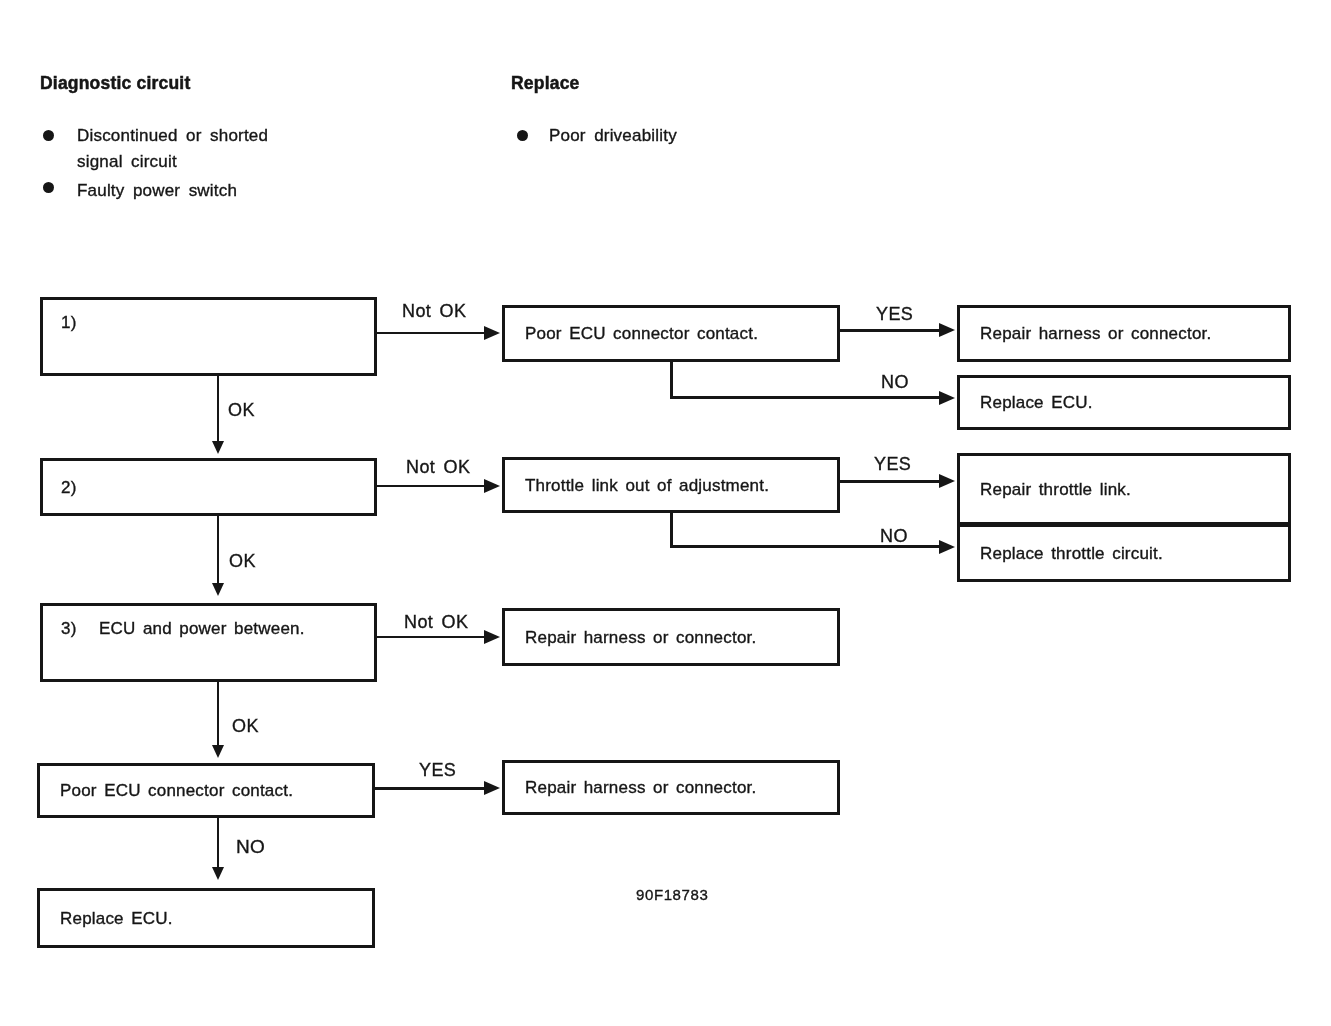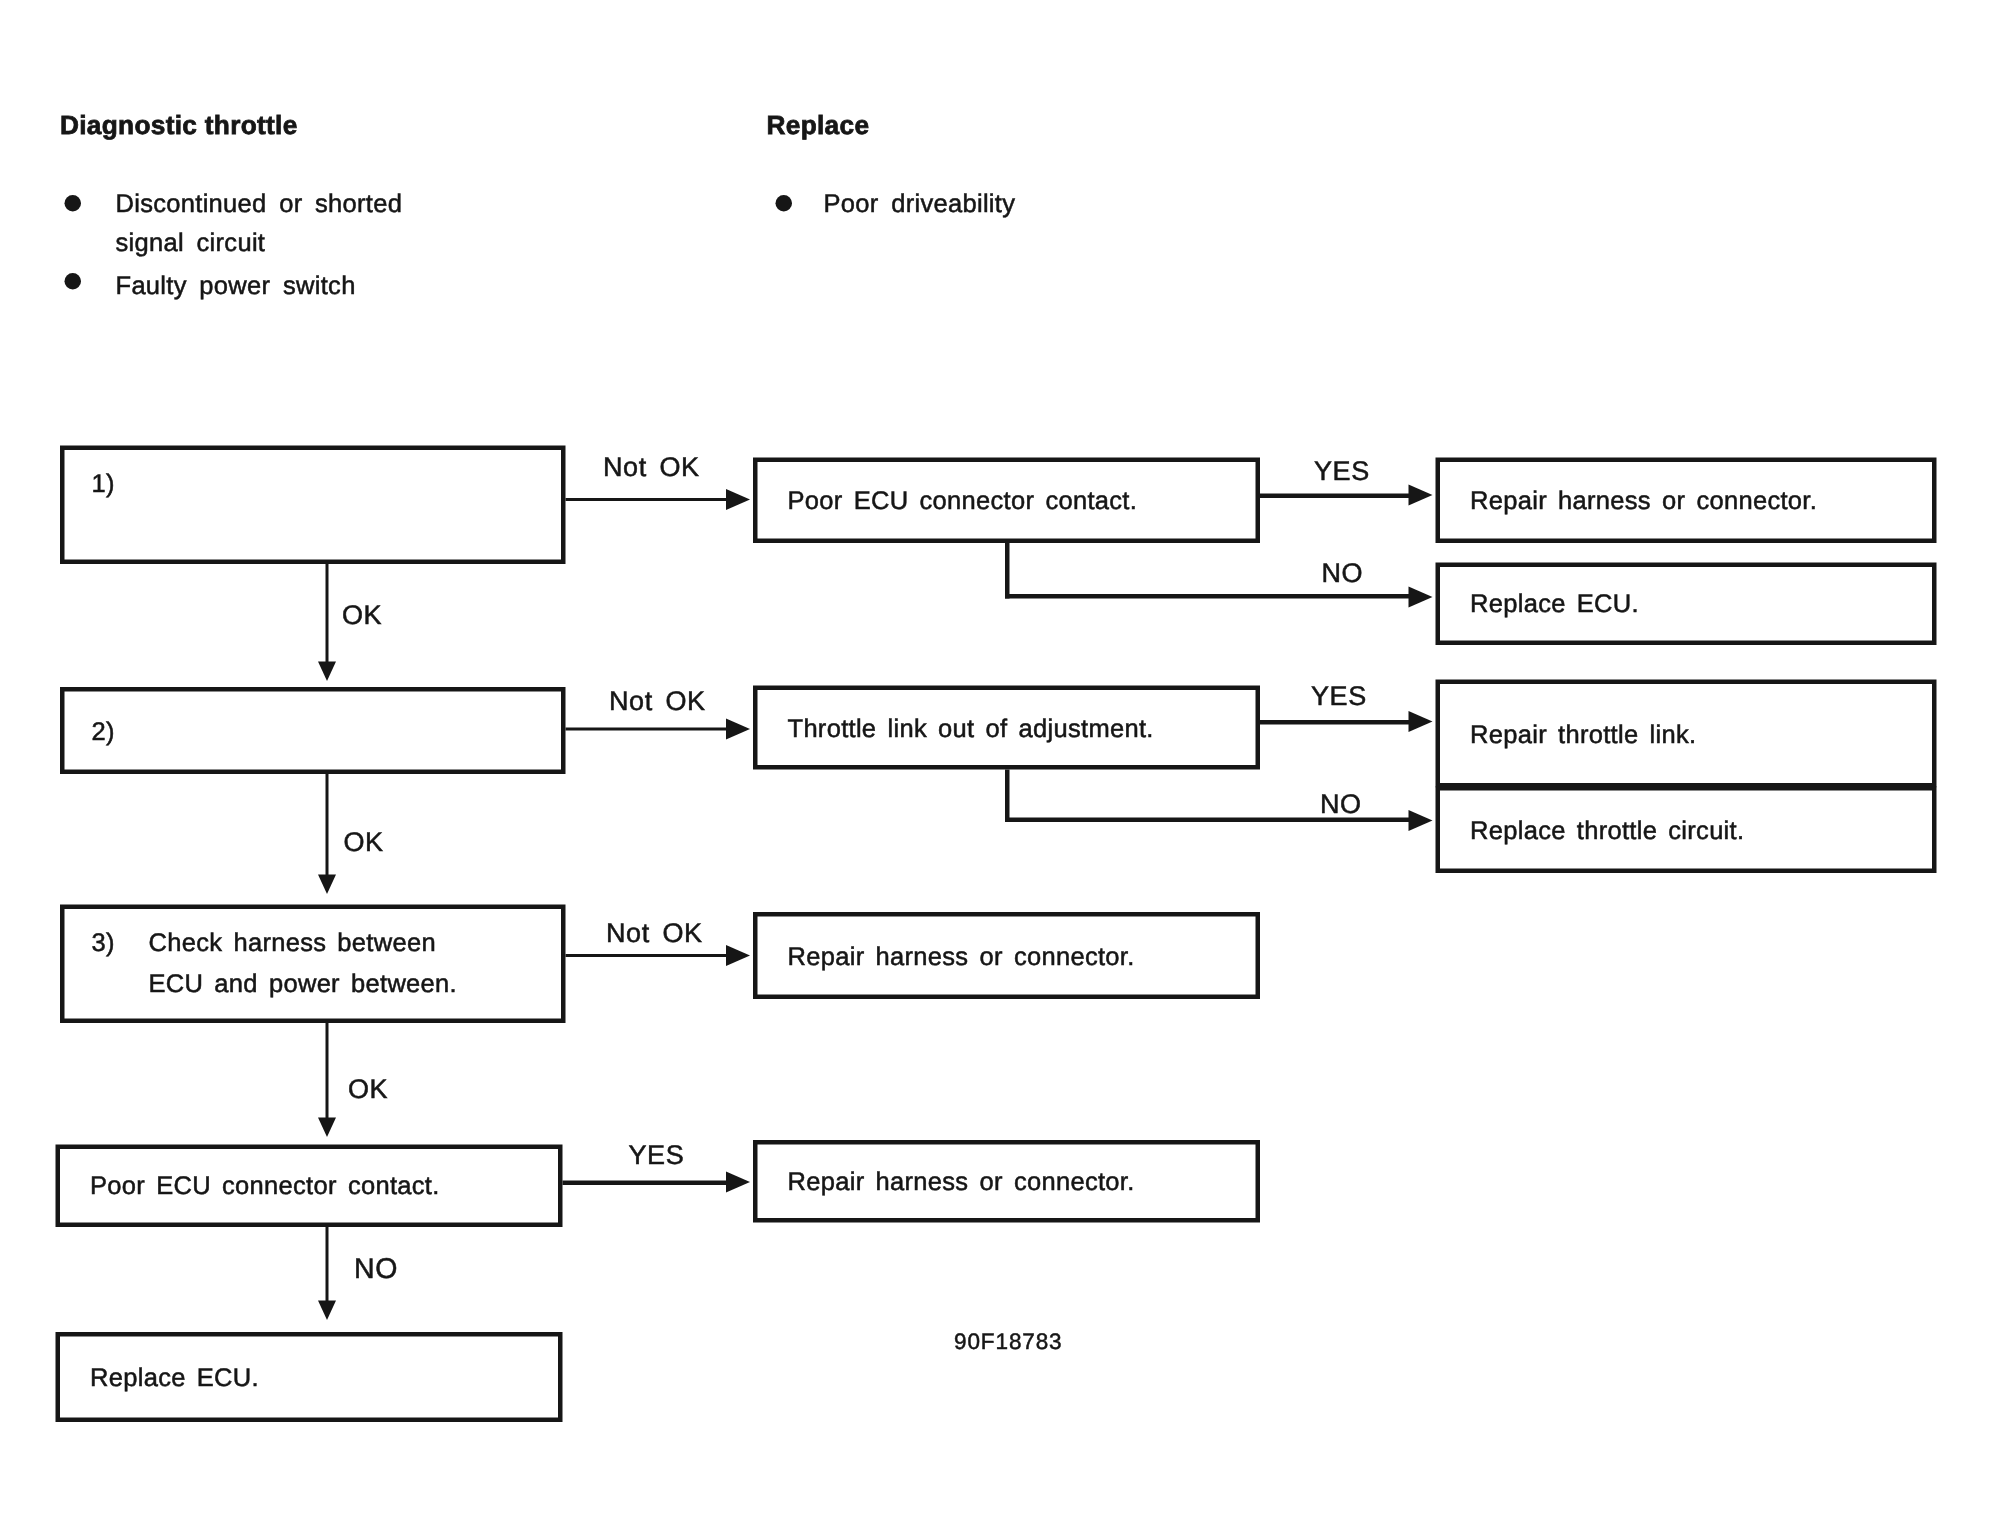--- a/index.html
+++ b/index.html
@@ -98,21 +98,21 @@
     position:absolute;
     font-size:15px;
     letter-spacing:0.6px;
   }
 </style>
 </head>
 <body>
 
 <div class="page">
 
-  <div class="h-title" style="left:40px;top:73px;">Diagnostic throttle</div>
+  <div class="h-title" style="left:40px;top:73px;">Diagnostic circuit</div>
 
   <span class="bullet-dot" style="left:43px;top:130px;"></span>
   <div class="b-item" style="left:77px;top:123px;width:225px;">Discontinued or shorted signal circuit</div>
 
   <span class="bullet-dot" style="left:43px;top:182px;"></span>
   <div class="b-item" style="left:77px;top:178px;width:260px;">Faulty power switch</div>
 
   <div class="h-title" style="left:511px;top:73px;">Replace</div>
 
   <span class="bullet-dot" style="left:517px;top:130px;"></span>
@@ -124,21 +124,20 @@
     </span>
   </div>
 
   <div class="box step" style="left:40px;top:458px;width:337px;height:58px;padding-top:13px;">
     <span class="num">2)</span>
   </div>
 
   <div class="box step" style="left:40px;top:603px;width:337px;height:79px;padding-top:9px;">
     <span class="num">3)</span>
     <span class="txt">
-      <span class="nline">Check harness between</span>
       <span class="nline">ECU and power between.</span>
     </span>
   </div>
 
   <div class="box cond" style="left:37px;top:763px;width:338px;height:55px;">
     <span>Poor ECU connector contact.</span>
   </div>
 
   <div class="box cond" style="left:37px;top:888px;width:338px;height:60px;">
     <span>Replace ECU.</span>

